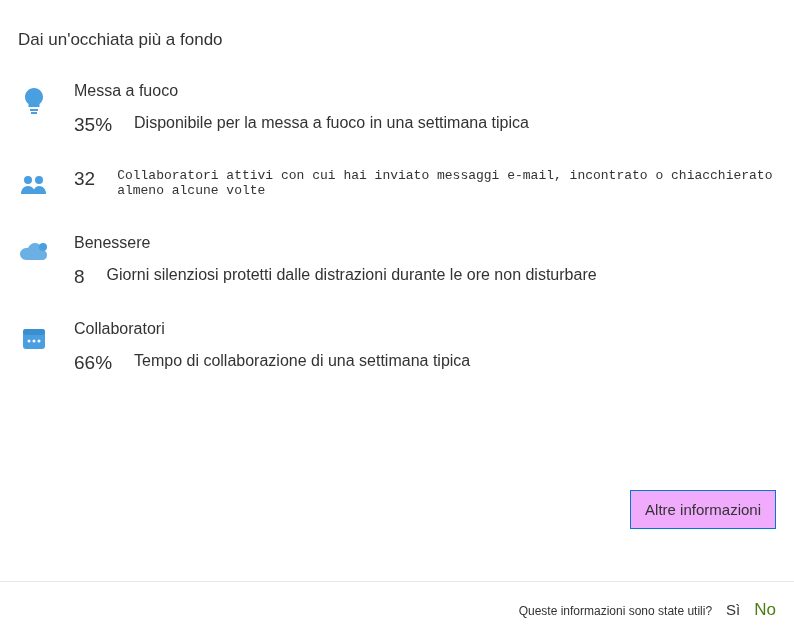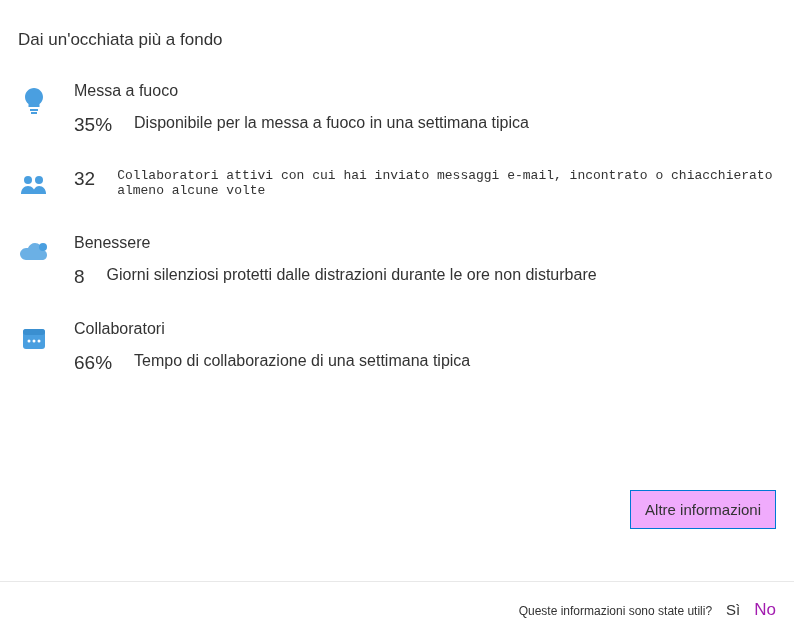--- a/index.html
+++ b/index.html
@@ -94,21 +94,21 @@
       font-size: 12px;
       color: #333;
     }
     .footer-answer {
       font-size: 15px;
       color: #333;
       cursor: pointer;
     }
     .footer-answer-no {
       font-size: 17px;
-      color: #a21caf;
+      color: #4d7c0f;
       cursor: pointer;
     }
     .divider {
       position: absolute;
       bottom: 50px;
       left: 0;
       right: 0;
       height: 1px;
       background: #e8e8e8;
     }

